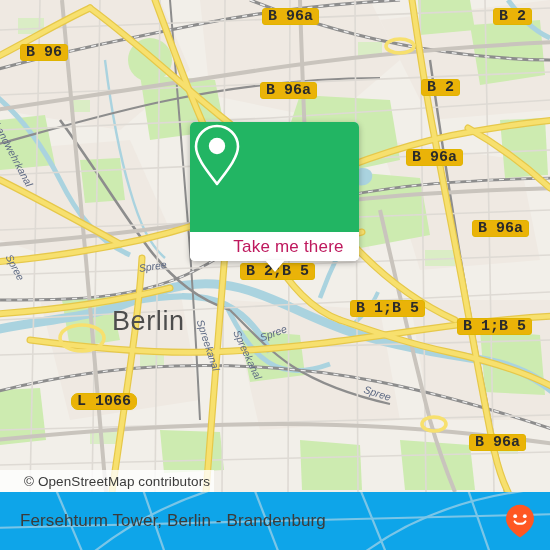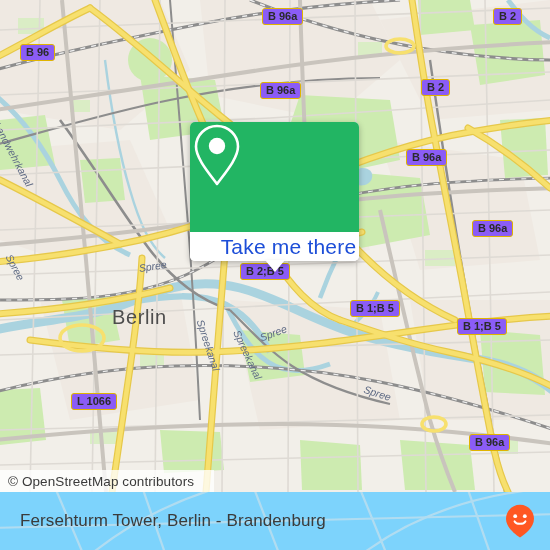--- a/index.html
+++ b/index.html
@@ -16,46 +16,47 @@
     background:#f2efe9;
     overflow:hidden;
   }
   .map svg{position:absolute;left:0;top:0;}
 
   
   .attrib{
     position:absolute;left:0;top:470px;width:214px;height:22px;
     background:rgba(255,255,255,0.78);
     display:flex;align-items:center;
-    padding-left:8px;box-sizing:border-box;
+    padding-left:24px;box-sizing:border-box;
     font-size:13.5px;color:#3a3a3a;letter-spacing:0.1px;
     z-index:40;
   }
 
   
   .shield{
     position:absolute;
-    background:#8b5cf6;
+    background:#eab308;
     border:1.6px solid #e0b400;
     border-radius:3px;
     color:#2b2b2b;
-    font-size:11px;
+    font-size:15px;
     font-weight:bold;
     padding:1.5px 5px 2.5px 5px;
     line-height:11px;
     white-space:nowrap;
     z-index:20;
     box-sizing:border-box;
+    font-family:Liberation Mono, monospace;
   }
 
   
   .placelabel{
     position:absolute;
     color:#4d4d4d;
-    font-size:20px;
+    font-size:27px;
     letter-spacing:0.6px;
     white-space:nowrap;
     z-index:18;
   }
   .waterlabel{
     position:absolute;
     color:#5f6b85;
     font-size:10.5px;
     font-style:italic;
     white-space:nowrap;
@@ -77,36 +78,36 @@
     width:100%;height:110px;
     background:#22b563;
     display:flex;align-items:center;justify-content:center;
   }
   .card-bottom{
     width:100%;height:29px;
     display:flex;align-items:center;justify-content:center;
     background:#ffffff;
   }
   .card-label{
-    font-size:21px;color:#1d4ed8;letter-spacing:0.2px;margin-left:28px;
+    font-size:17px;color:#be185d;letter-spacing:0.2px;margin-left:28px;
   }
   .card-tail{
     position:absolute;left:265px;top:260px;
     width:0;height:0;
     border-left:10px solid transparent;
     border-right:10px solid transparent;
     border-top:12px solid #ffffff;
     z-index:61;
     filter:drop-shadow(0 2px 2px rgba(0,0,0,0.18));
   }
 
   
   .bottombar{
     position:absolute;left:0;top:492px;width:550px;height:58px;
-    background:#7dd3fc;
+    background:#0ea5e9;
     overflow:hidden;
   }
   .bottombar .watermark{
     position:absolute;left:0;top:-30px;width:550px;height:120px;
     opacity:0.5;
   }
   .place-title{
     position:absolute;left:20px;top:0;height:58px;
     display:flex;align-items:center;
     font-size:17px;color:#3b3b3b;letter-spacing:0.1px;
@@ -305,21 +306,21 @@
         <div class="shield" style="left: 262px; top: 8px;">B 96a</div>
         <div class="shield" style="left: 493px; top: 8px;">B 2</div>
         <div class="shield" style="left: 20px; top: 44px; text-align: right;">B 96</div>
         <div class="shield" style="left: 260px; top: 82px;">B 96a</div>
         <div class="shield" style="left: 421px; top: 79px;">B 2</div>
         <div class="shield" style="left: 406px; top: 149px;">B 96a</div>
         <div class="shield" style="left: 472px; top: 220px;">B 96a</div>
         <div class="shield" style="left: 240px; top: 263px;">B 2;B 5</div>
         <div class="shield" style="left: 350px; top: 300px;">B 1;B 5</div>
         <div class="shield" style="left: 457px; top: 318px;">B 1;B 5</div>
-        <div class="shield" style="left: 71px; top: 393px;">L 1066</div>
+        <div class="shield" style="left: 71px; top: 393px; border-radius: 7px;">L 1066</div>
         <div class="shield" style="left: 469px; top: 434px;">B 96a</div>
       </div>
 
     <div id="waters">
         <div class="waterlabel" style="left: 2px; top: 120px; transform: rotate(62deg); transform-origin: left top;">Landwehrkanal</div>
         <div class="waterlabel" style="left: 14px; top: 252px; transform: rotate(62deg); transform-origin: left top;">Spree</div>
         <div class="waterlabel" style="left: 138px; top: 262px; transform: rotate(-8deg); transform-origin: left top;">Spree</div>
         <div class="waterlabel" style="left: 206px; top: 318px; transform: rotate(72deg); transform-origin: left top;">Spreekanal</div>
         <div class="waterlabel" style="left: 242px; top: 328px; transform: rotate(65deg); transform-origin: left top;">Spreekanal</div>
         <div class="waterlabel" style="left: 258px; top: 332px; transform: rotate(-20deg); transform-origin: left top;">Spree</div>

